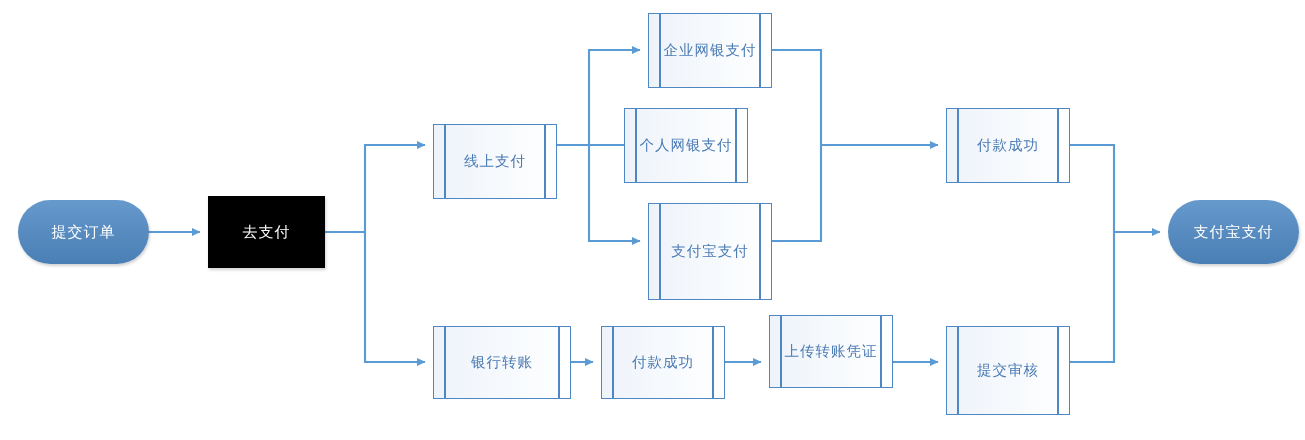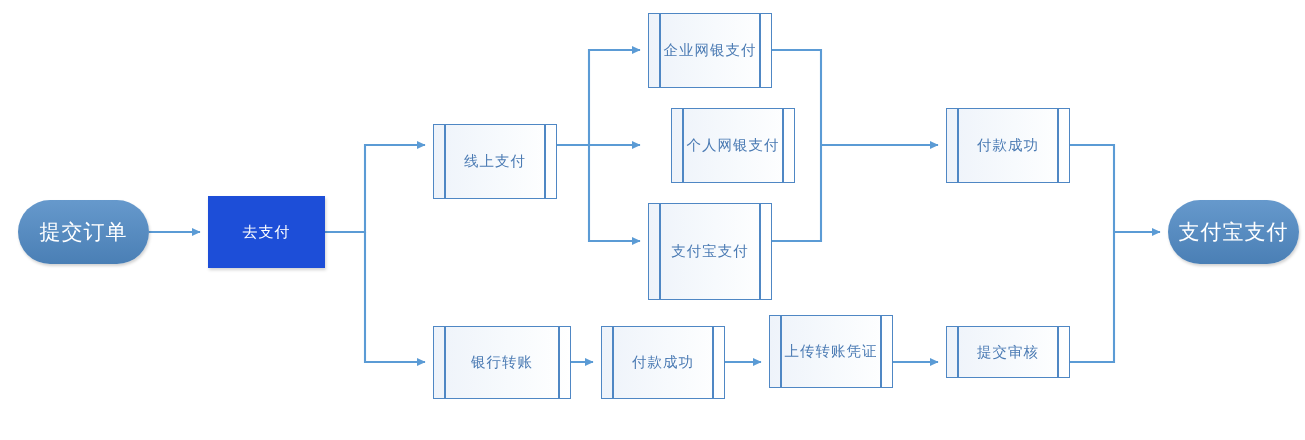--- a/index.html
+++ b/index.html
@@ -7,25 +7,25 @@
        font-family:"Liberation Sans","DejaVu Sans",sans-serif;}
   #canvas{position:absolute;left:0;top:0;width:1305px;height:440px;}
   svg.wires{position:absolute;left:0;top:0;width:1305px;height:440px;pointer-events:none;}
 
   .node{position:absolute;box-sizing:border-box;display:flex;align-items:center;
         justify-content:center;text-align:center;}
 
   
   .pill{border-radius:999px;
         background:linear-gradient(180deg,#6699cc 0%,#4a7fb5 100%);
-        color:#ffffff;font-size:21px;letter-spacing:1px;
+        color:#ffffff;font-size:15px;letter-spacing:1px;
         box-shadow:1px 2px 3px rgba(0,0,0,0.18);}
 
   
-  .solid{background:#1d4ed8;color:#ffffff;font-size:15px;letter-spacing:1px;
+  .solid{background:#000000;color:#ffffff;font-size:15px;letter-spacing:1px;
          box-shadow:1px 2px 3px rgba(0,0,0,0.18);}
 
   
   .sub{background:#ffffff;border:1.6px solid #4f87c4;
        color:#4a7ab3;font-size:14.5px;letter-spacing:1px;
        background-image:linear-gradient(90deg,#eef3fa 0%,#f7fafd 55%,#ffffff 100%);}
   .sub .bar{position:absolute;top:0;bottom:0;width:1.6px;background:#4f87c4;}
   .sub .bar.l{left:10px;}
   .sub .bar.r{right:10px;}
   .sub .lbl{position:relative;z-index:2;padding:0 14px;white-space:nowrap;}
@@ -86,21 +86,21 @@
     <i class="bar r"></i>
     <span class="lbl">线上支付</span>
   </div>
 
   <div class="node sub" style="left:648px;top:13px;width:124px;height:75px;">
     <i class="bar l"></i>
     <i class="bar r"></i>
     <span class="lbl">企业网银支付</span>
   </div>
 
-  <div class="node sub" style="left:671px;top:108px;width:124px;height:75px;">
+  <div class="node sub" style="left:624px;top:108px;width:124px;height:75px;">
     <i class="bar l"></i>
     <i class="bar r"></i>
     <span class="lbl">个人网银支付</span>
   </div>
 
   <div class="node sub" style="left:648px;top:203px;width:124px;height:97px;">
     <i class="bar l"></i>
     <i class="bar r"></i>
     <span class="lbl">支付宝支付</span>
   </div>
@@ -126,19 +126,19 @@
     <i class="bar r"></i>
     <span class="lbl">付款成功</span>
   </div>
 
   <div class="node sub" style="left:769px;top:315px;width:124px;height:73px;">
     <i class="bar l"></i>
     <i class="bar r"></i>
     <span class="lbl">上传转账凭证</span>
   </div>
 
-  <div class="node sub" style="left:946px;top:326px;width:124px;height:52px;">
+  <div class="node sub" style="left:946px;top:326px;width:124px;height:89px;">
     <i class="bar l"></i>
     <i class="bar r"></i>
     <span class="lbl">提交审核</span>
   </div>
 
 </div>
 
 </body></html>

